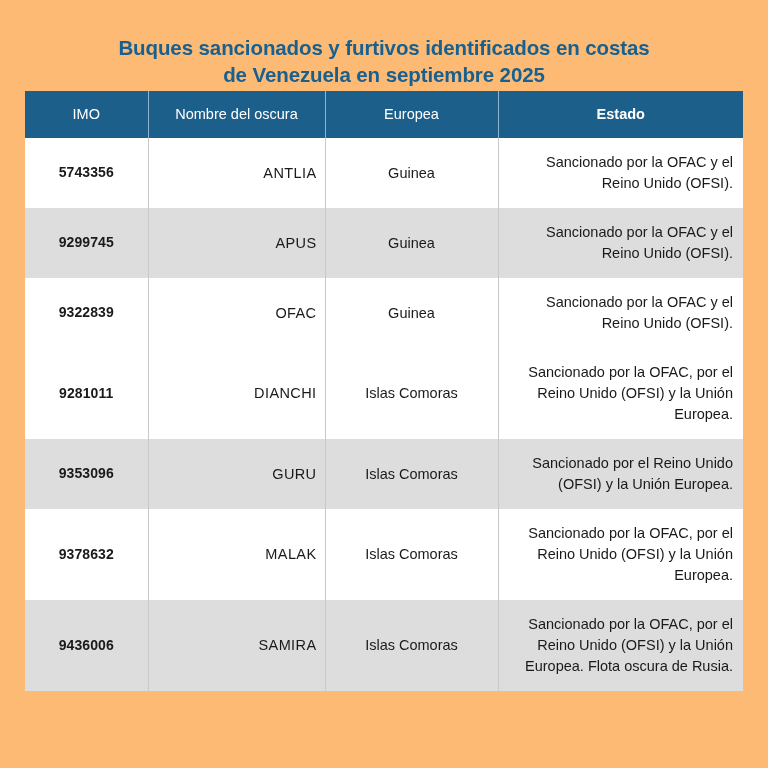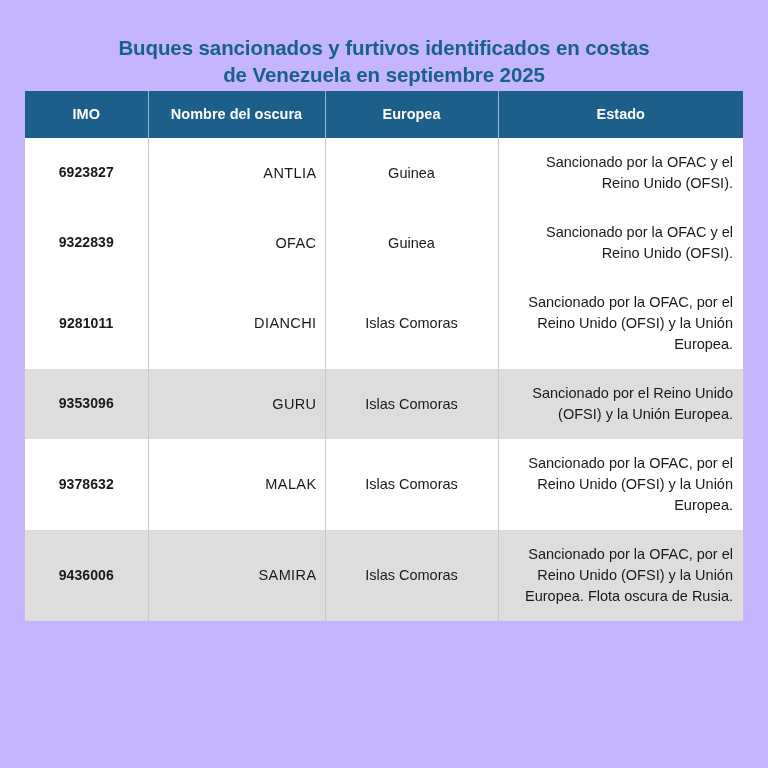--- a/index.html
+++ b/index.html
@@ -12,21 +12,21 @@
     background: #ffffff;
     font-family: "Liberation Sans", sans-serif;
     -webkit-font-smoothing: antialiased;
   }
 
   .page {
     position: relative;
     width: 768px;
     height: 768px;
     box-sizing: border-box;
-    background: #c4b5fd;
+    background: #fdba74;
   }
 
   
   .title {
     margin: 0;
     padding: 34px 60px 0 60px;
     text-align: center;
     color: #17608F;
     font-size: 20.5px;
     font-weight: bold;
@@ -53,21 +53,21 @@
   col.c-name    { width: 177px; }
   col.c-flag    { width: 173px; }
   col.c-status  { width: 245px; }
 
   
   thead tr { background: #1C5F8B; }
   thead th {
     background: #1C5F8B;
     color: #ffffff;
     font-size: 14.5px;
-    font-weight: bold;
+    font-weight: normal;
     text-align: center;
     padding: 15px 6px 16px 6px;
     border: 0;
     border-right: 1px solid #8FB6CE;
     vertical-align: middle;
     white-space: nowrap;
   }
   thead th:last-child {
     border-right: 0;
     font-weight: bold;
@@ -129,22 +129,28 @@
       <thead>
         <tr>
           <th>IMO</th>
           <th>Nombre del oscura</th>
           <th>Europea</th>
           <th>Estado</th>
         </tr>
       </thead>
       <tbody>
           <tr class="row-odd">
-            <td class="cell-imo">6923827</td>
+            <td class="cell-imo">5743356</td>
             <td class="cell-name">ANTLIA</td>
+            <td class="cell-flag">Guinea</td>
+            <td class="cell-status">Sancionado por la OFAC y el Reino Unido (OFSI).</td>
+          </tr>
+          <tr class="row-even">
+            <td class="cell-imo">9299745</td>
+            <td class="cell-name">APUS</td>
             <td class="cell-flag">Guinea</td>
             <td class="cell-status">Sancionado por la OFAC y el Reino Unido (OFSI).</td>
           </tr>
           <tr class="row-odd">
             <td class="cell-imo">9322839</td>
             <td class="cell-name">OFAC</td>
             <td class="cell-flag">Guinea</td>
             <td class="cell-status">Sancionado por la OFAC y el Reino Unido (OFSI).</td>
           </tr>
           <tr class="row-odd">

